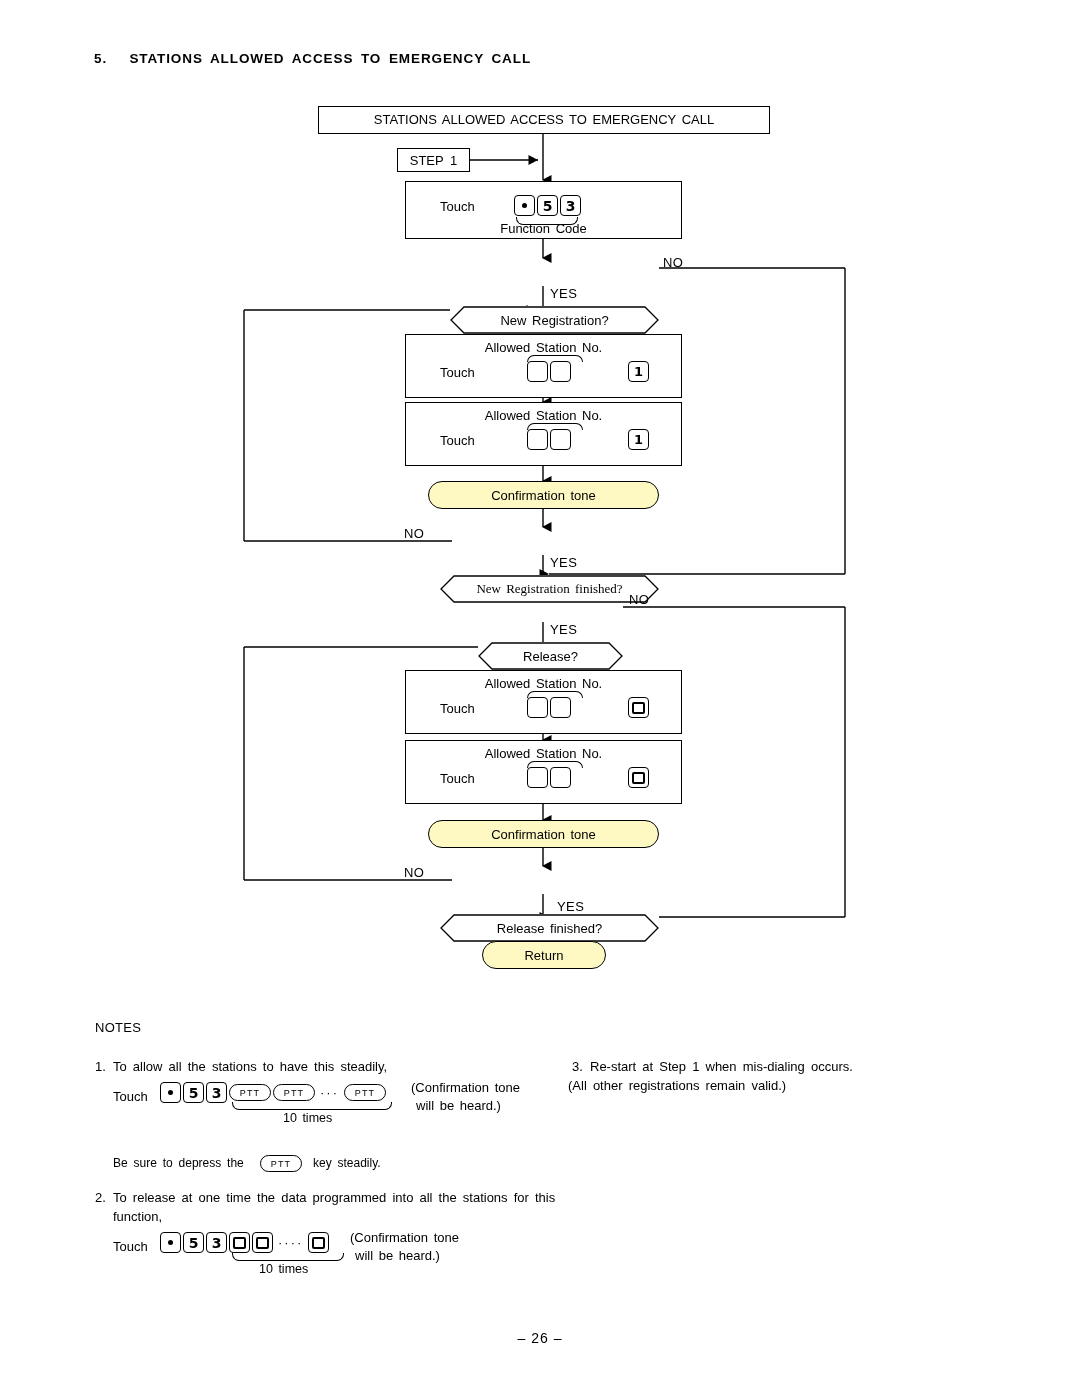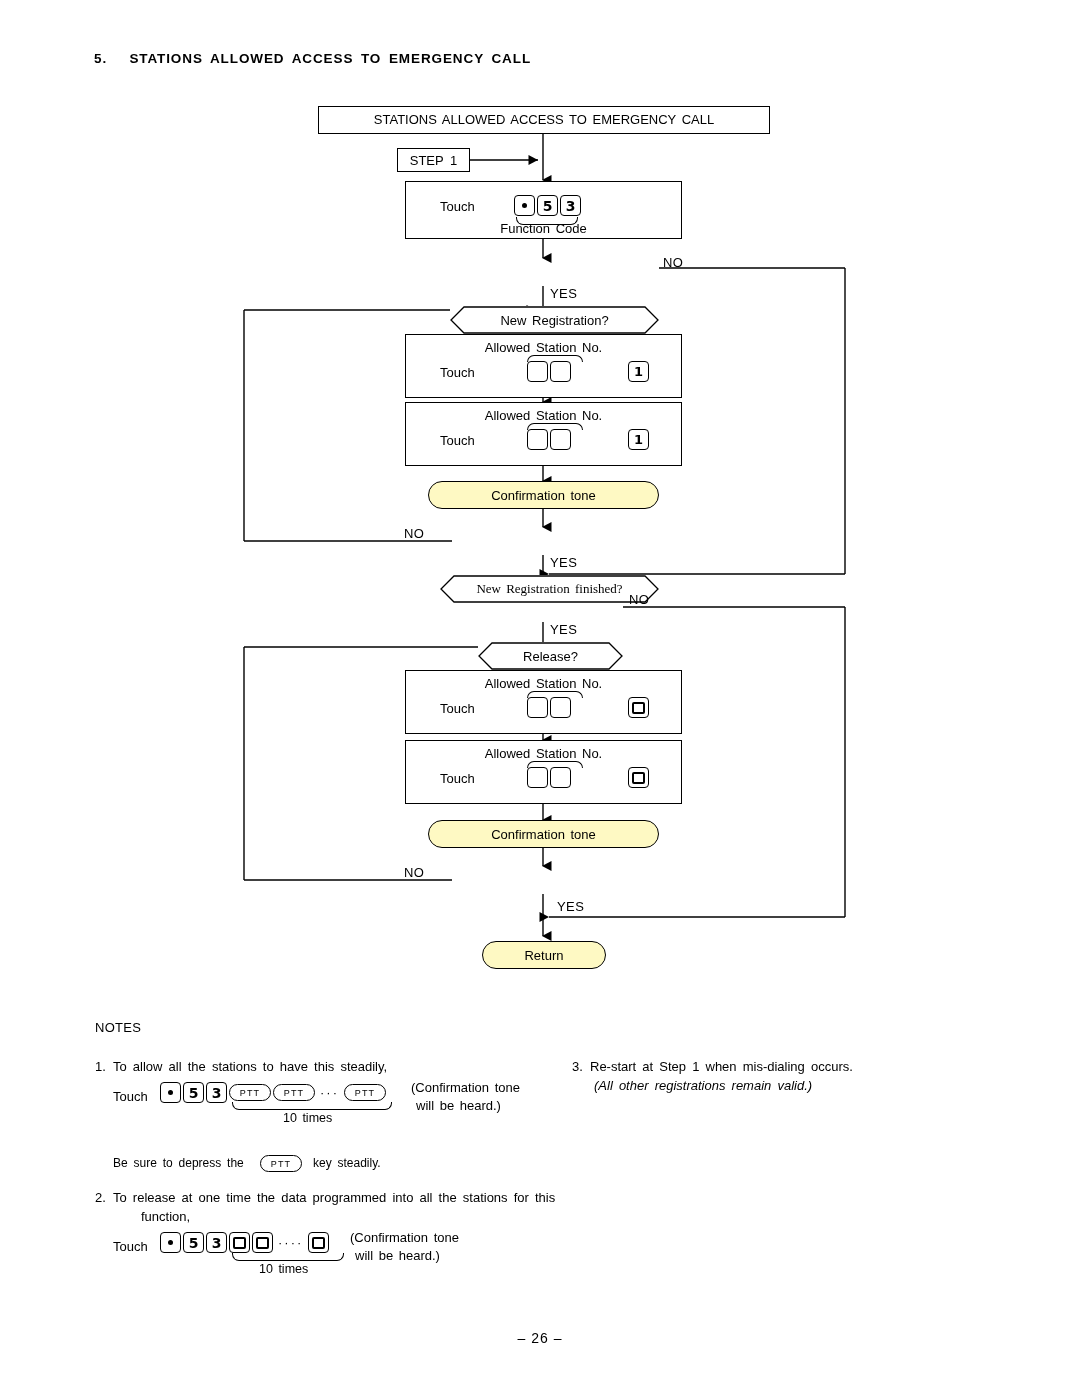--- a/index.html
+++ b/index.html
@@ -304,20 +304,26 @@
         <span class="key key-zero">
             <span class="o"></span>
           </span>
       </div>
     </div>
 
     <div class="node stadium" style="left:428px;top:820px;width:231px;height:28px;">
       <span>Confirmation  tone</span>
     </div>
 
+    <div class="hex" style="left:440px;top:866px;width:219px;height:28px;">
+      <svg width="219" height="28">
+          <polygon points="14,1 205,1 218,14 205,27 14,27 1,14" fill="#fff" stroke="#000" stroke-width="1.3"></polygon>
+        </svg>
+      <span>Release  finished?</span>
+    </div>
     <div class="yesno" style="left:404px;top:865px;">NO</div>
     <div class="yesno" style="left:557px;top:899px;">YES</div>
 
     <div class="node stadium" style="left:482px;top:941px;width:124px;height:28px;">
       <span>Return</span>
     </div>
 
   </div>
 
   <div class="notes">
@@ -344,21 +350,21 @@
     <div class="paren" style="left:416px;top:1098px;">will  be  heard.)</div>
 
     <div class="note-sub" style="left:113px;top:1156px;">Be  sure  to  depress  the</div>
     <div class="keyrow" style="left:260px;top:1155px;">
       <span class="key key-ptt">PTT</span>
     </div>
     <div class="note-sub" style="left:313px;top:1156px;">key  steadily.</div>
 
     <div class="note-num" style="left:95px;top:1190px;">2.</div>
     <div class="note-text" style="left:113px;top:1190px;">To  release  at  one  time  the  data  programmed  into  all  the  stations  for  this</div>
-    <div class="note-text" style="left:113px;top:1209px;margin-left:28px;">function,</div>
+    <div class="note-text" style="left:113px;top:1209px;">function,</div>
 
     <div class="note-text" style="left:113px;top:1239px;">Touch</div>
     <div class="keyrow" style="left:160px;top:1232px;">
       <span class="key key-dot"></span>
       <span class="key key-sq">5</span>
       <span class="key key-sq">3</span>
       <span class="key key-zero">
           <span class="o"></span>
         </span>
       <span class="key key-zero">
@@ -370,19 +376,19 @@
         </span>
     </div>
     <div class="brace-bot" style="left:232px;top:1253px;width:110px;"></div>
     <div class="times-lbl" style="left:259px;top:1262px;">10  times</div>
 
     <div class="paren" style="left:350px;top:1230px;">(Confirmation  tone</div>
     <div class="paren" style="left:355px;top:1248px;">will  be  heard.)</div>
 
     <div class="note-num" style="left:572px;top:1059px;">3.</div>
     <div class="note-text" style="left:590px;top:1059px;">Re-start  at  Step  1  when  mis-dialing  occurs.</div>
-    <div class="note-text" style="left:594px;top:1078px;font-style:italic;">(All  other  registrations  remain  valid.)</div>
+    <div class="note-text" style="left:568px;top:1078px;">(All  other  registrations  remain  valid.)</div>
 
   </div>
 
   <div id="page-number">– 26 –</div>
 
 </div>
 
 </body></html>

